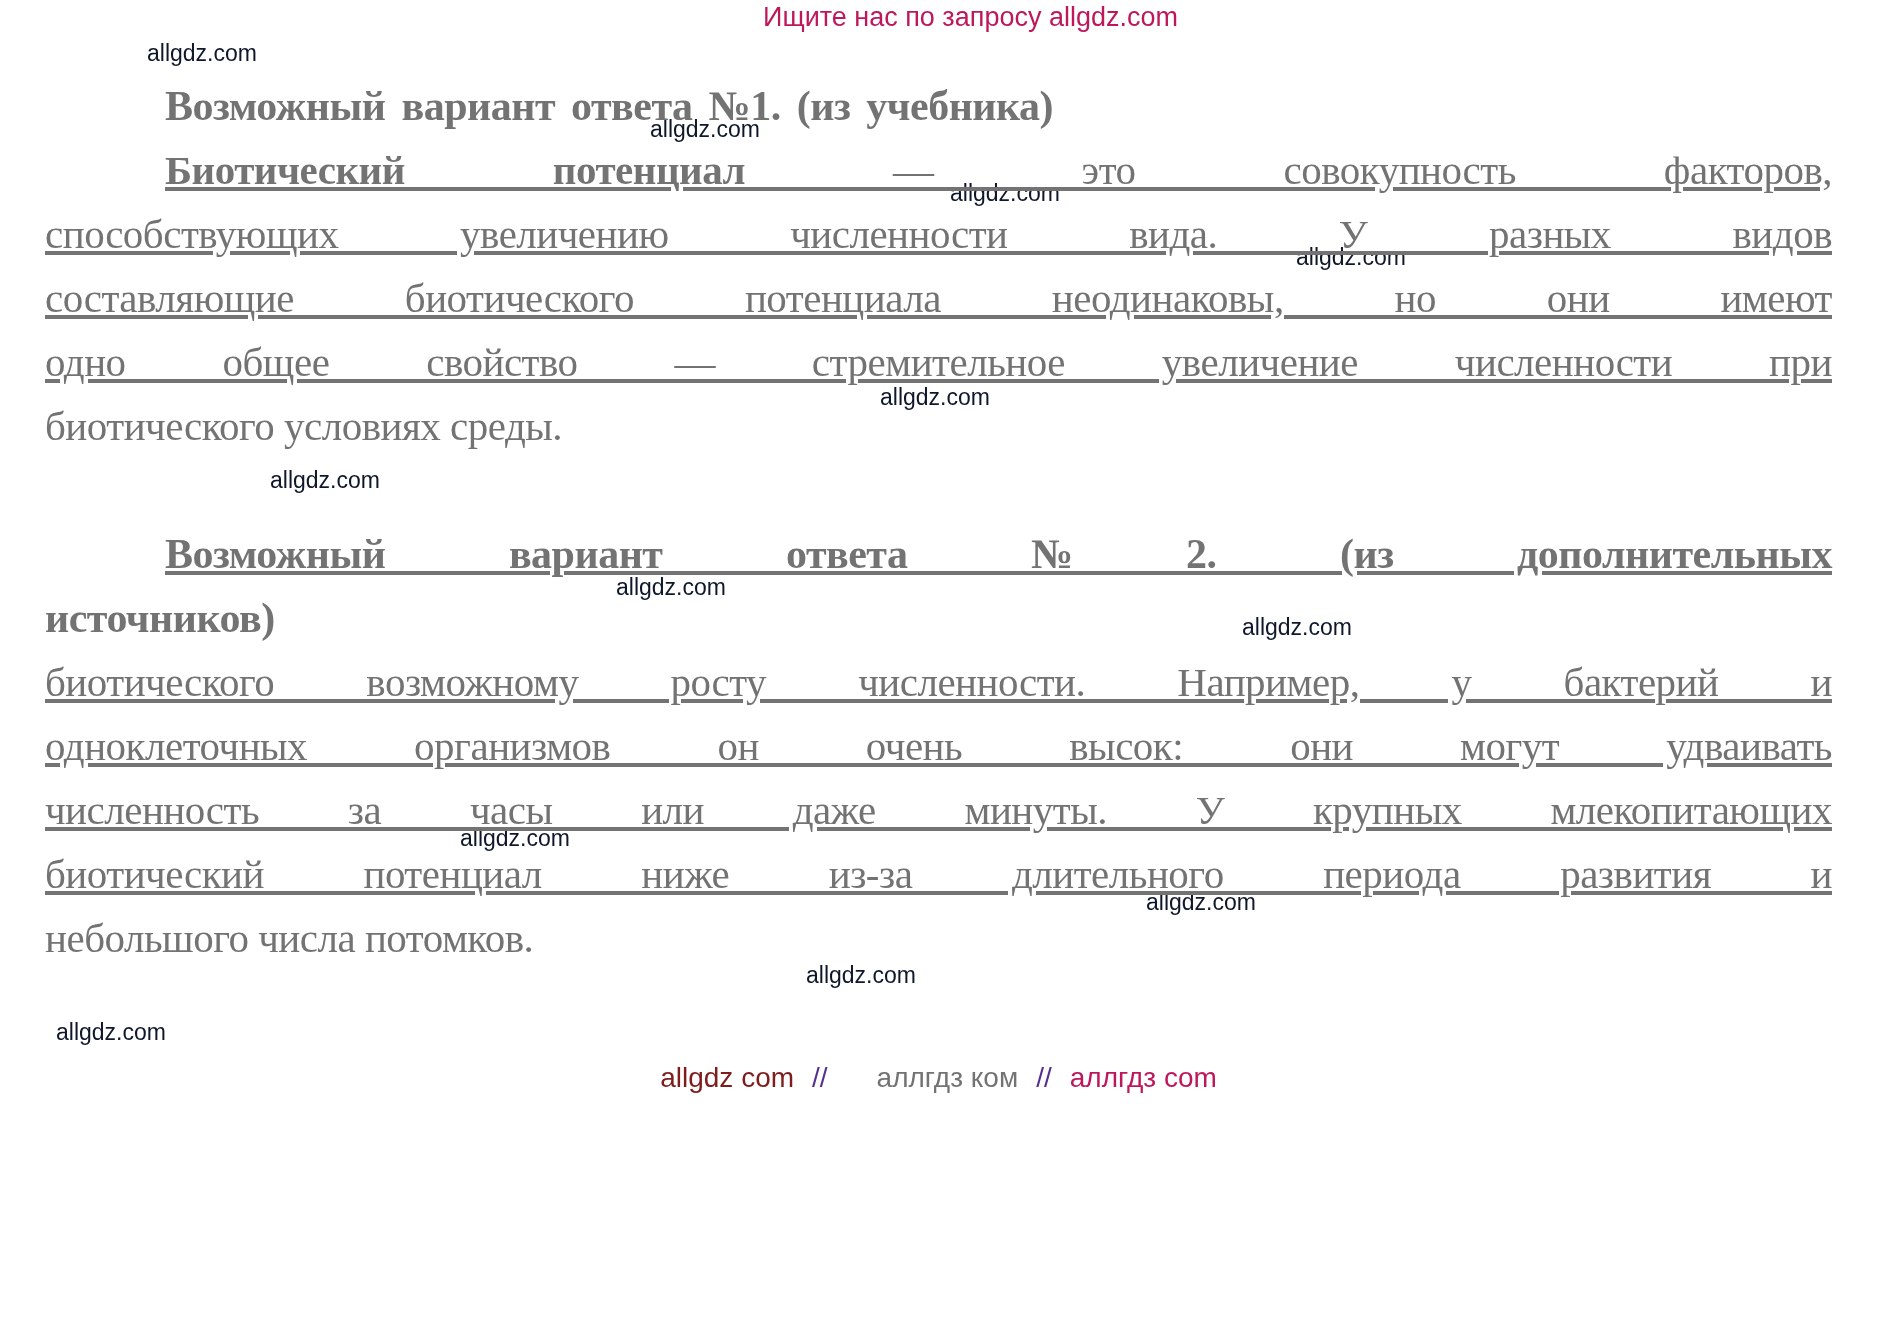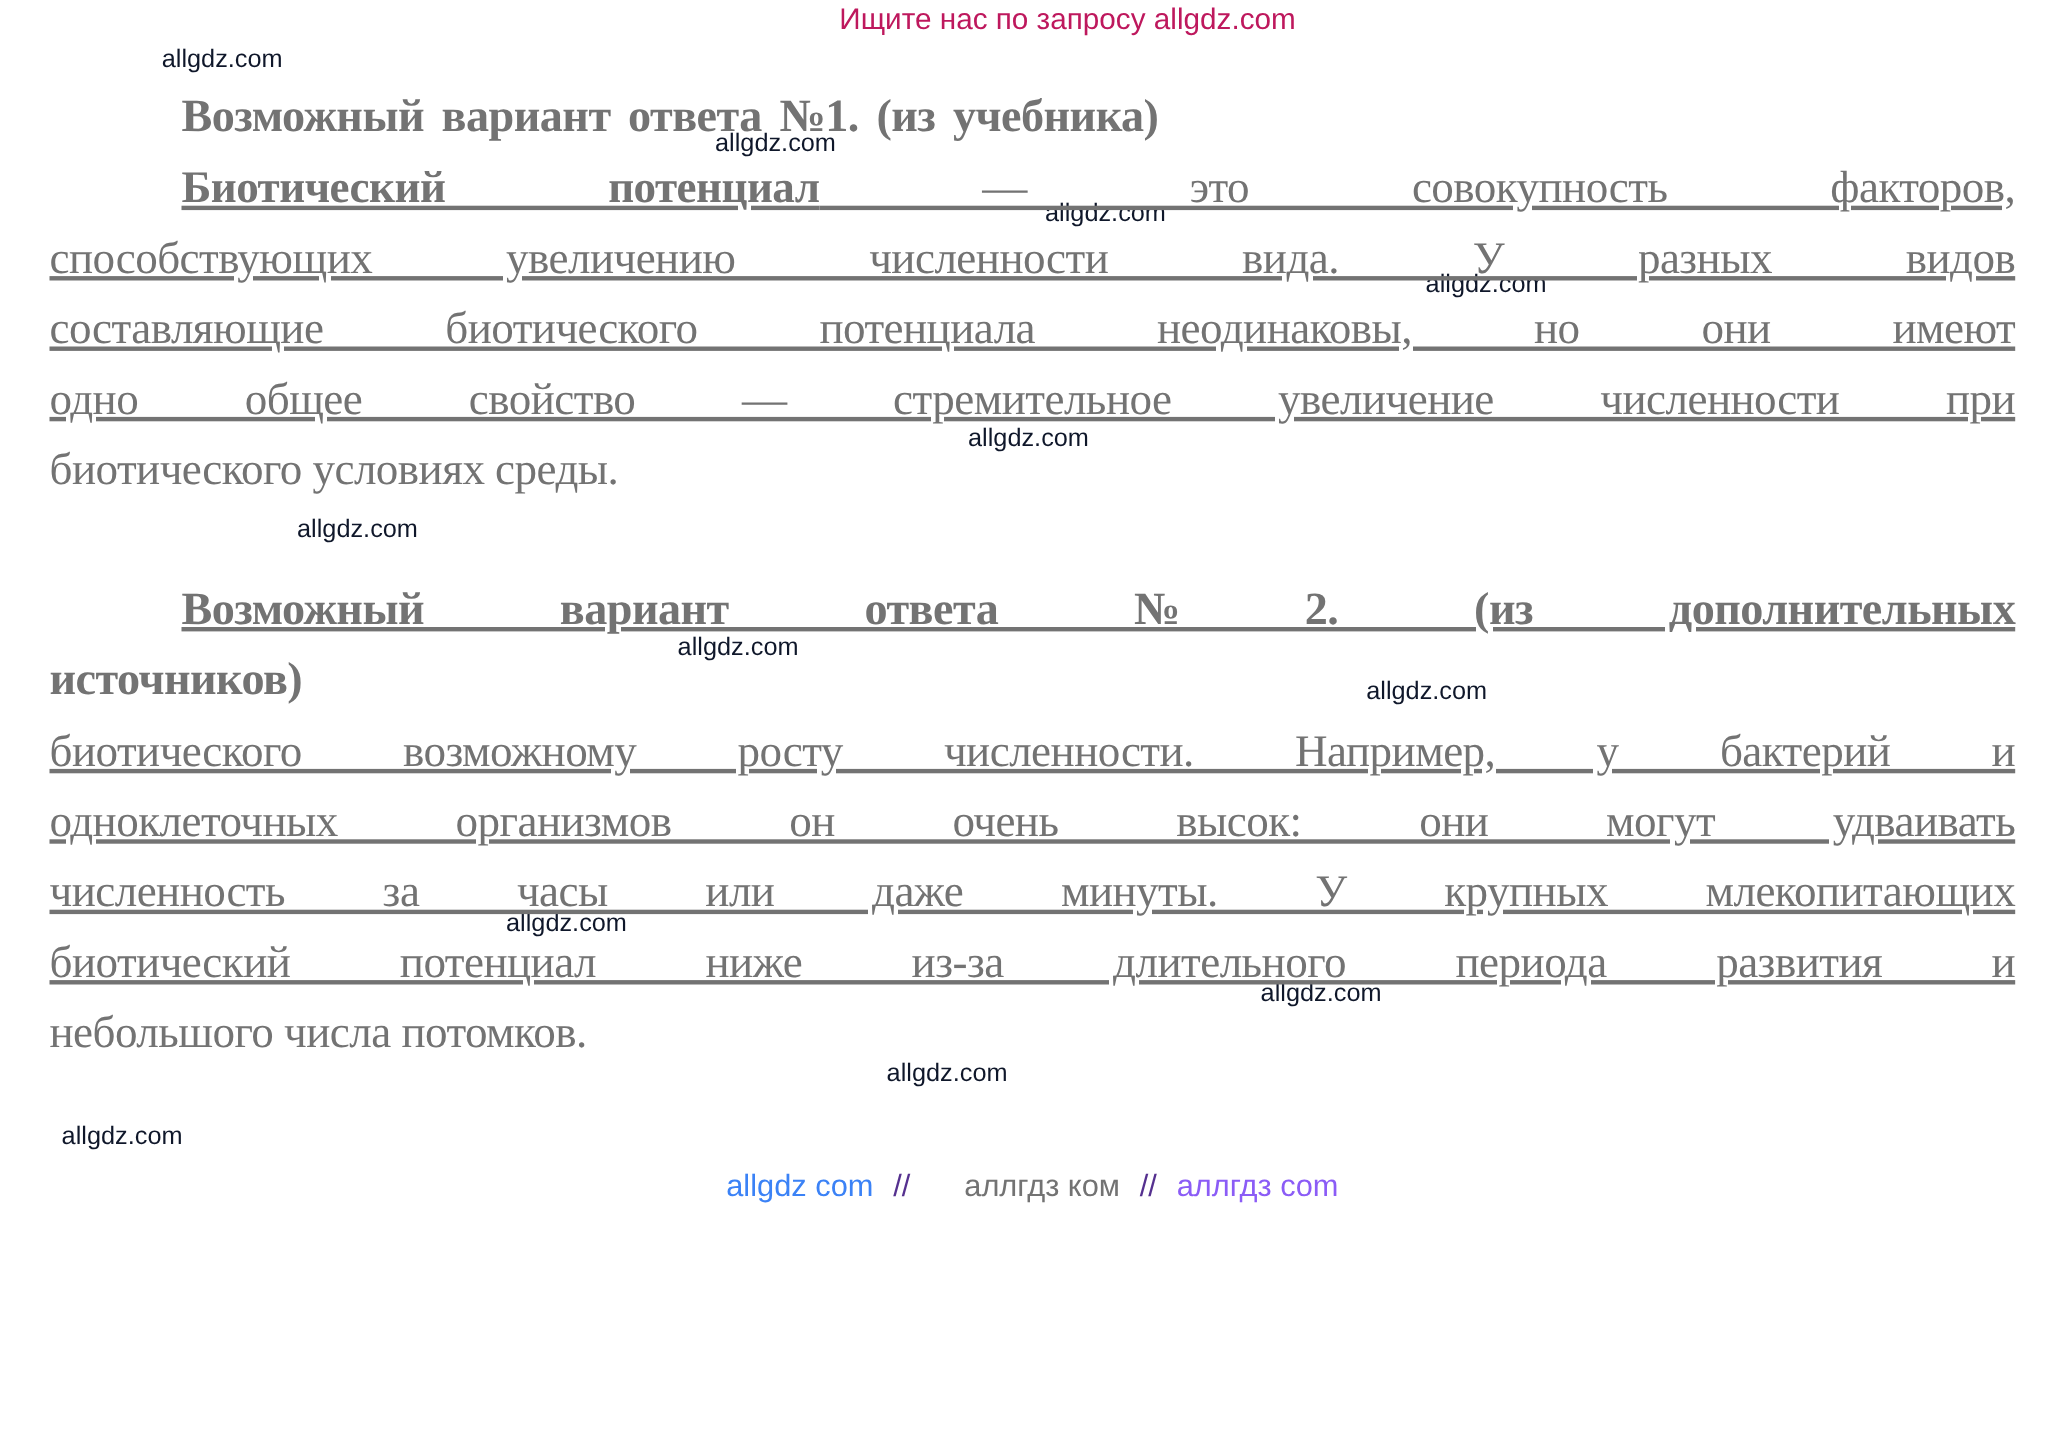--- a/index.html
+++ b/index.html
@@ -129,14 +129,14 @@
 
   <div class="line justify">биотического возможному росту численности. Например, у бактерий и</div>
   <div class="line justify">одноклеточных организмов он очень высок: они могут удваивать</div>
   <div class="line justify">численность за часы или даже минуты. У крупных млекопитающих</div>
   <div class="line justify">биотический потенциал ниже из-за длительного периода развития и</div>
   <div class="line left">небольшого числа потомков.</div>
 
 </div>
 
 <div class="footer">
-  <span style="color: #3b82f6;">allgdz com</span><span style="color: rgb(85, 48, 143);">//</span><span style="color: #737373; margin-left: 40px;">аллгдз ком</span><span style="color: rgb(85, 48, 143);">//</span><span style="color: #8b5cf6;">аллгдз com</span>
+  <span style="color: #7f1d1d;">allgdz com</span><span style="color: rgb(85, 48, 143);">//</span><span style="color: #737373; margin-left: 40px;">аллгдз ком</span><span style="color: rgb(85, 48, 143);">//</span><span style="color: #be185d;">аллгдз com</span>
 </div>
 
 </body></html>

